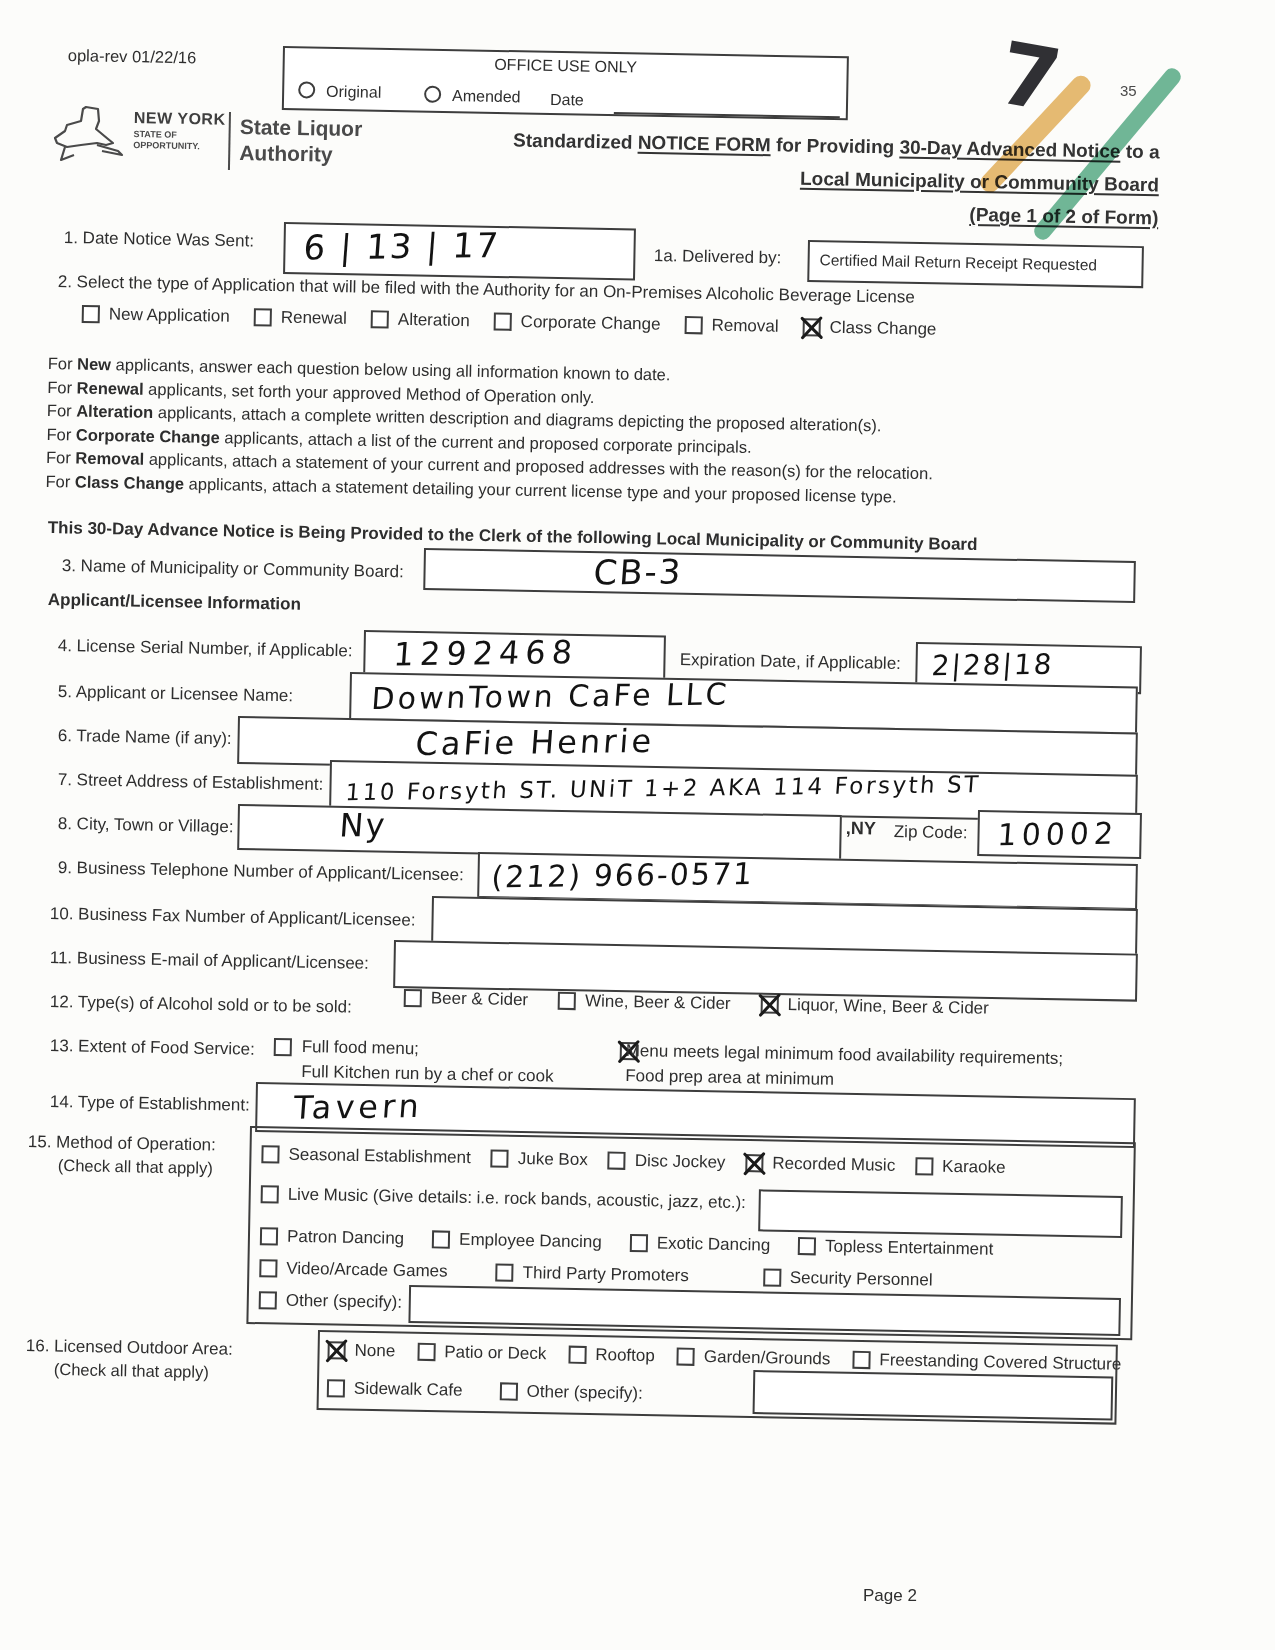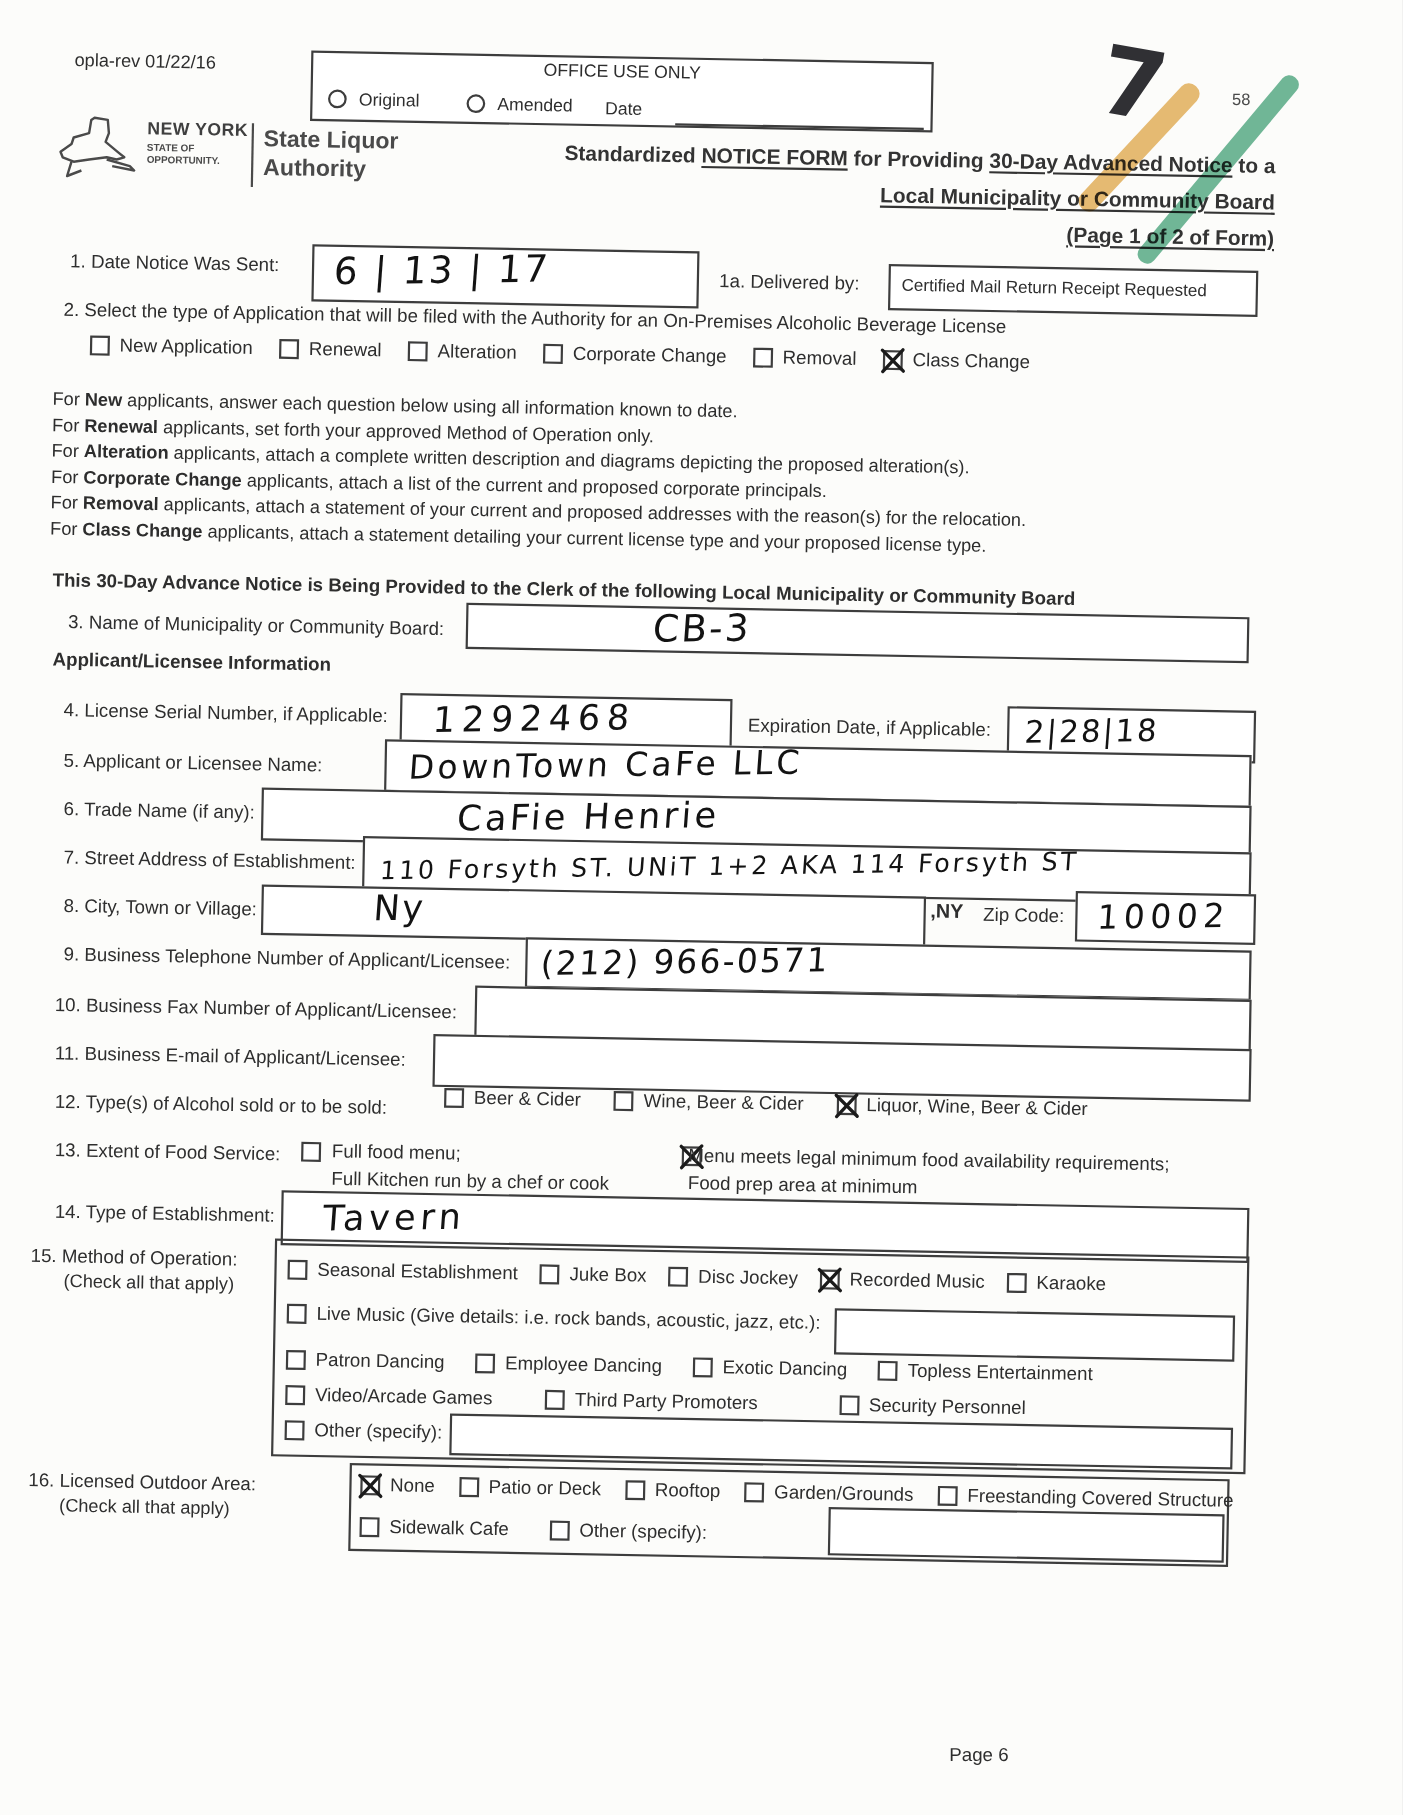--- a/index.html
+++ b/index.html
@@ -70,21 +70,21 @@
   </div>
 
   
   <div class="title-block tilt">
     <div><span>Standardized </span><span class="u">NOTICE FORM</span><span> for Providing </span><span class="u">30-Day Advanced Notice</span><span> to a</span></div>
     <div><span class="u">Local Municipality or Community Board</span></div>
     <div><span class="u">(Page 1 of 2 of Form)</span></div>
   </div>
 
   
-  <div class="abs" style="left:1120px;top:82px;font-size:15px;color:#4a4a4a;">58</div>
+  <div class="abs" style="left:1120px;top:82px;font-size:15px;color:#4a4a4a;">35</div>
   <div class="abs" style="left:1000px;top:34px;font-family:'DejaVu Sans',sans-serif;font-size:86px;font-weight:700;color:#303034;transform:rotate(10deg);line-height:1;">7</div>
   <div class="hl" style="left:1026px;top:58px;width:19px;height:152px;background:rgba(223,162,63,.72);border-radius:9px;transform:rotate(43deg);"></div>
   <div class="hl" style="left:1099px;top:45px;width:17px;height:218px;background:rgba(65,160,119,.75);border-radius:8px;transform:rotate(40deg);"></div>
 
   
   <div class="abs tilt lbl" style="left:64px;top:228px;">1. Date Notice Was Sent:</div>
   <div class="wbox tilt" style="left:284px;top:222px;width:352px;height:52px;">
     <span class="hand" style="left:18px;top:2px;font-size:34px;">6 | 13 | 17</span>
   </div>
   <div class="abs tilt lbl" style="left:654px;top:246px;">1a. Delivered by:</div>
@@ -341,15 +341,15 @@
       <span style="font-size:17px;white-space:nowrap;">Sidewalk Cafe</span>
       <span class="checkbox" style="margin-left:28px;"></span>
       <span style="font-size:17px;white-space:nowrap;">Other (specify):</span>
     </div>
     <div class="wbox" style="left:434px;top:30px;width:360px;height:44px;">
       <span class="hand" style="left:10px;top:4px;font-size:24px;"></span>
     </div>
   </div>
 
   
-  <div class="abs lbl" style="left:863px;top:1586px;">Page 6</div>
+  <div class="abs lbl" style="left:863px;top:1586px;">Page 2</div>
 
 </div>
 
 </body></html>

